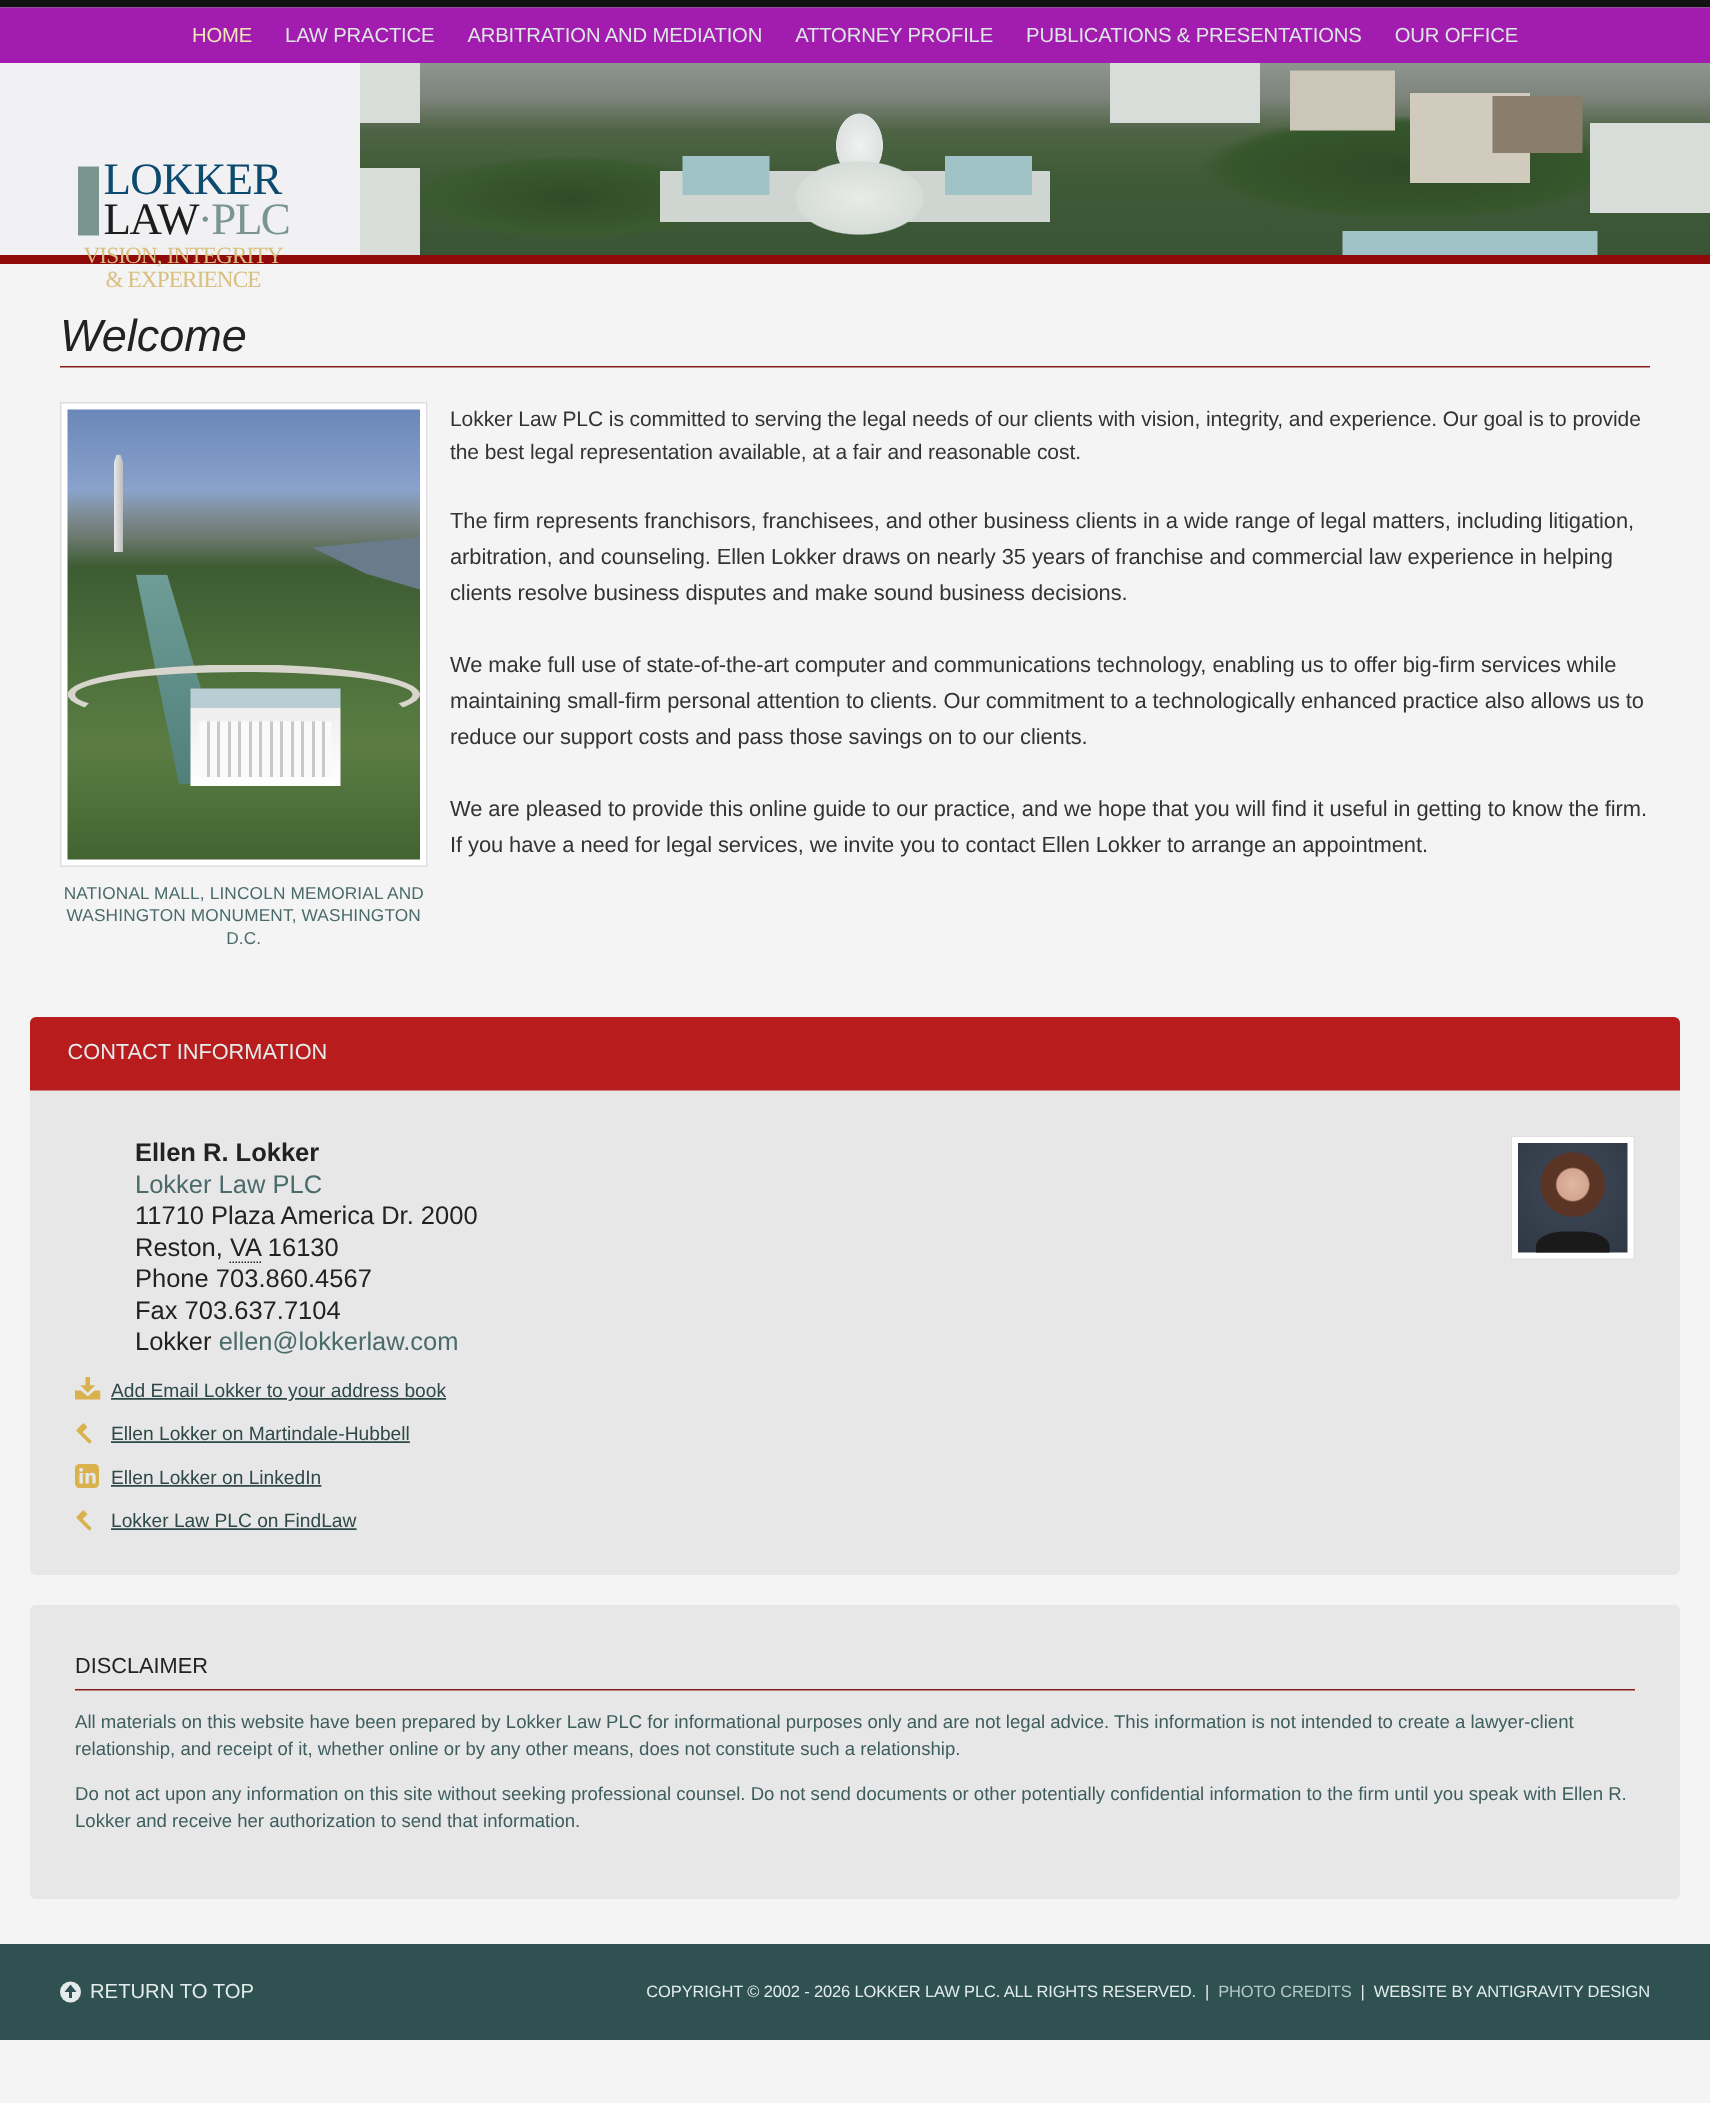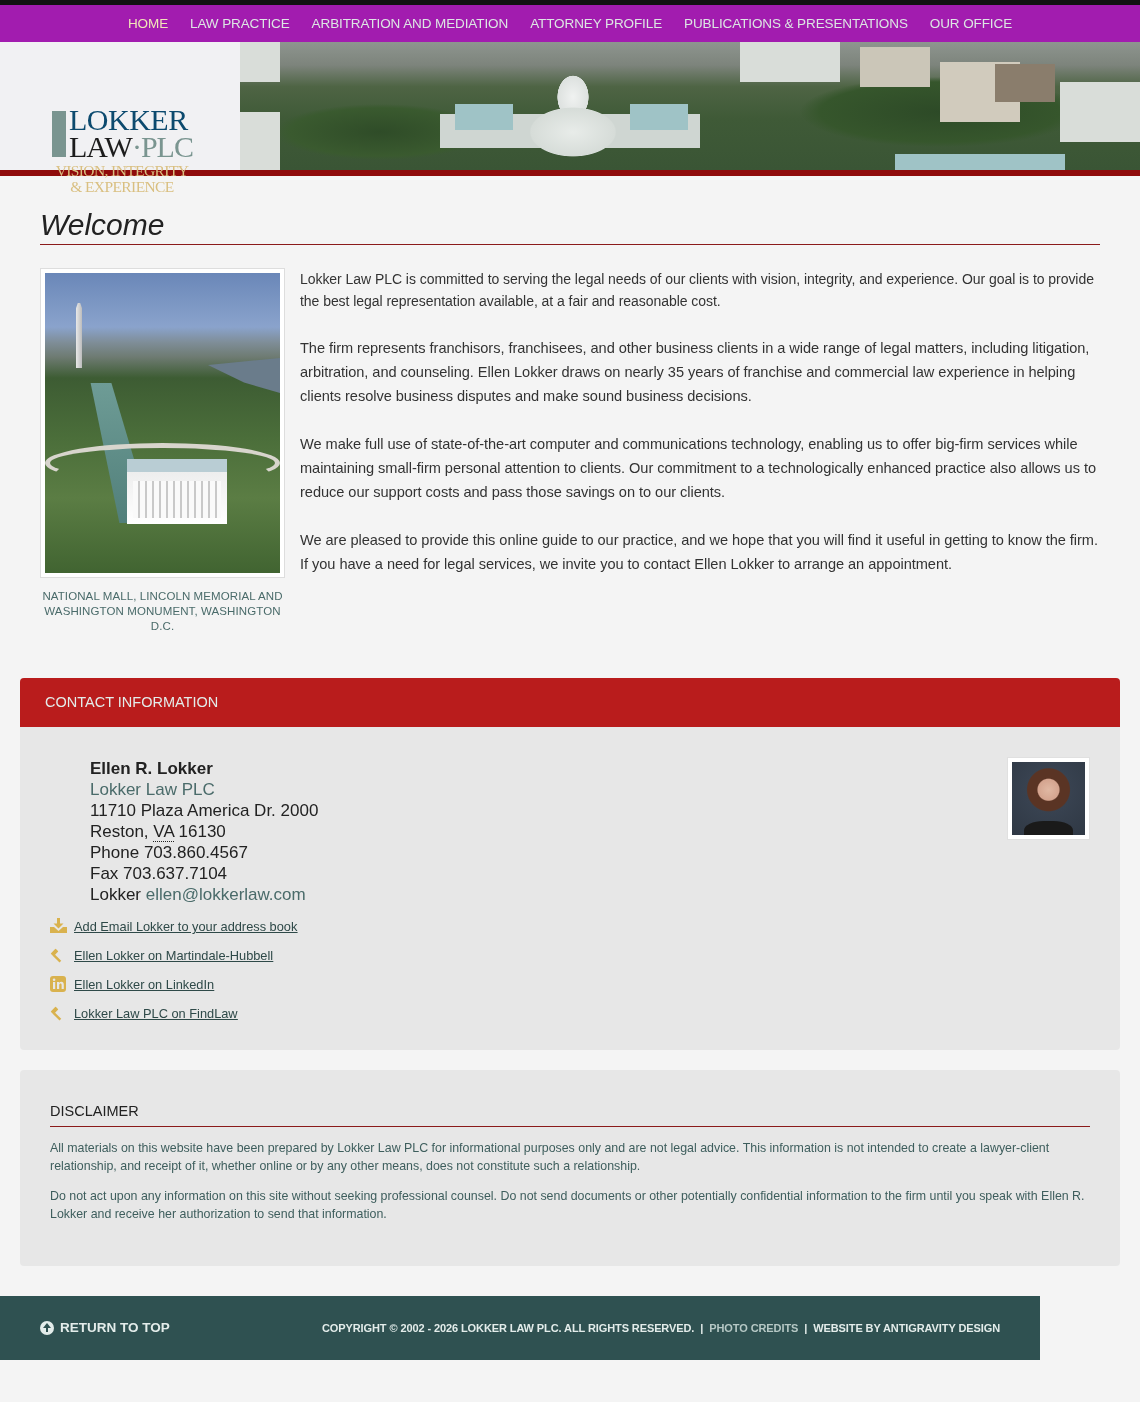--- a/index.html
+++ b/index.html
@@ -71,21 +71,21 @@
   .portrait { width: 100%; height: 100%; background: radial-gradient(circle at 50% 38%, #e0b8a3 0, #d4a48f 18%, #5a3424 20%, #5a3424 36%, #384250 38%, #2f3844 100%); position: relative; overflow: hidden; }
   .portrait::after { content: ""; position: absolute; left: 12px; right: 12px; bottom: -10px; height: 24px; background: #1a1a1a; border-radius: 40% 40% 0 0; }
 
   
   .disclaimer { position: absolute; left: 20px; top: 1070px; width: 1100px; height: 196px; background: #e7e7e7; border-radius: 4px; padding: 32px 30px 0 30px; }
   .disclaimer h2 { font-size: 14.5px; font-weight: normal; color: #222; line-height: 18px; padding-bottom: 6px; border-bottom: 1px solid #8b1a1a; }
   .disclaimer p { font-size: 12.4px; line-height: 18px; color: #3e5e5d; margin-top: 12px; }
   .disclaimer p + p { margin-top: 12px; }
 
   
-  .footer { position: absolute; left: 0; top: 1296px; width: 1040px; height: 64px; background: #2f5151; font-weight: bold; }
+  .footer { position: absolute; left: 0; top: 1296px; width: 1140px; height: 64px; background: #2f5151; }
   .rtt { position: absolute; left: 40px; top: 0; line-height: 64px; color: #e3ecea; font-size: 13.5px; display: flex; align-items: center; gap: 6px; text-decoration: none; }
   .rtt .ic { width: 14px; height: 14px; border-radius: 50%; background: #e3ecea; position: relative; }
   .rtt .ic::before { content: ""; position: absolute; left: 3px; top: 2px; border-left: 4px solid transparent; border-right: 4px solid transparent; border-bottom: 5px solid #2f5151; }
   .rtt .ic::after { content: ""; position: absolute; left: 6px; top: 6px; width: 2px; height: 5px; background: #2f5151; }
   .copy { position: absolute; right: 40px; top: 0; line-height: 64px; font-size: 11px; color: #e3ecea; letter-spacing: -0.1px; }
   .copy .sep { margin: 0 6px; }
   .copy .pc { color: #b6c8c5; }
 </style>
 </head>
 <body>

